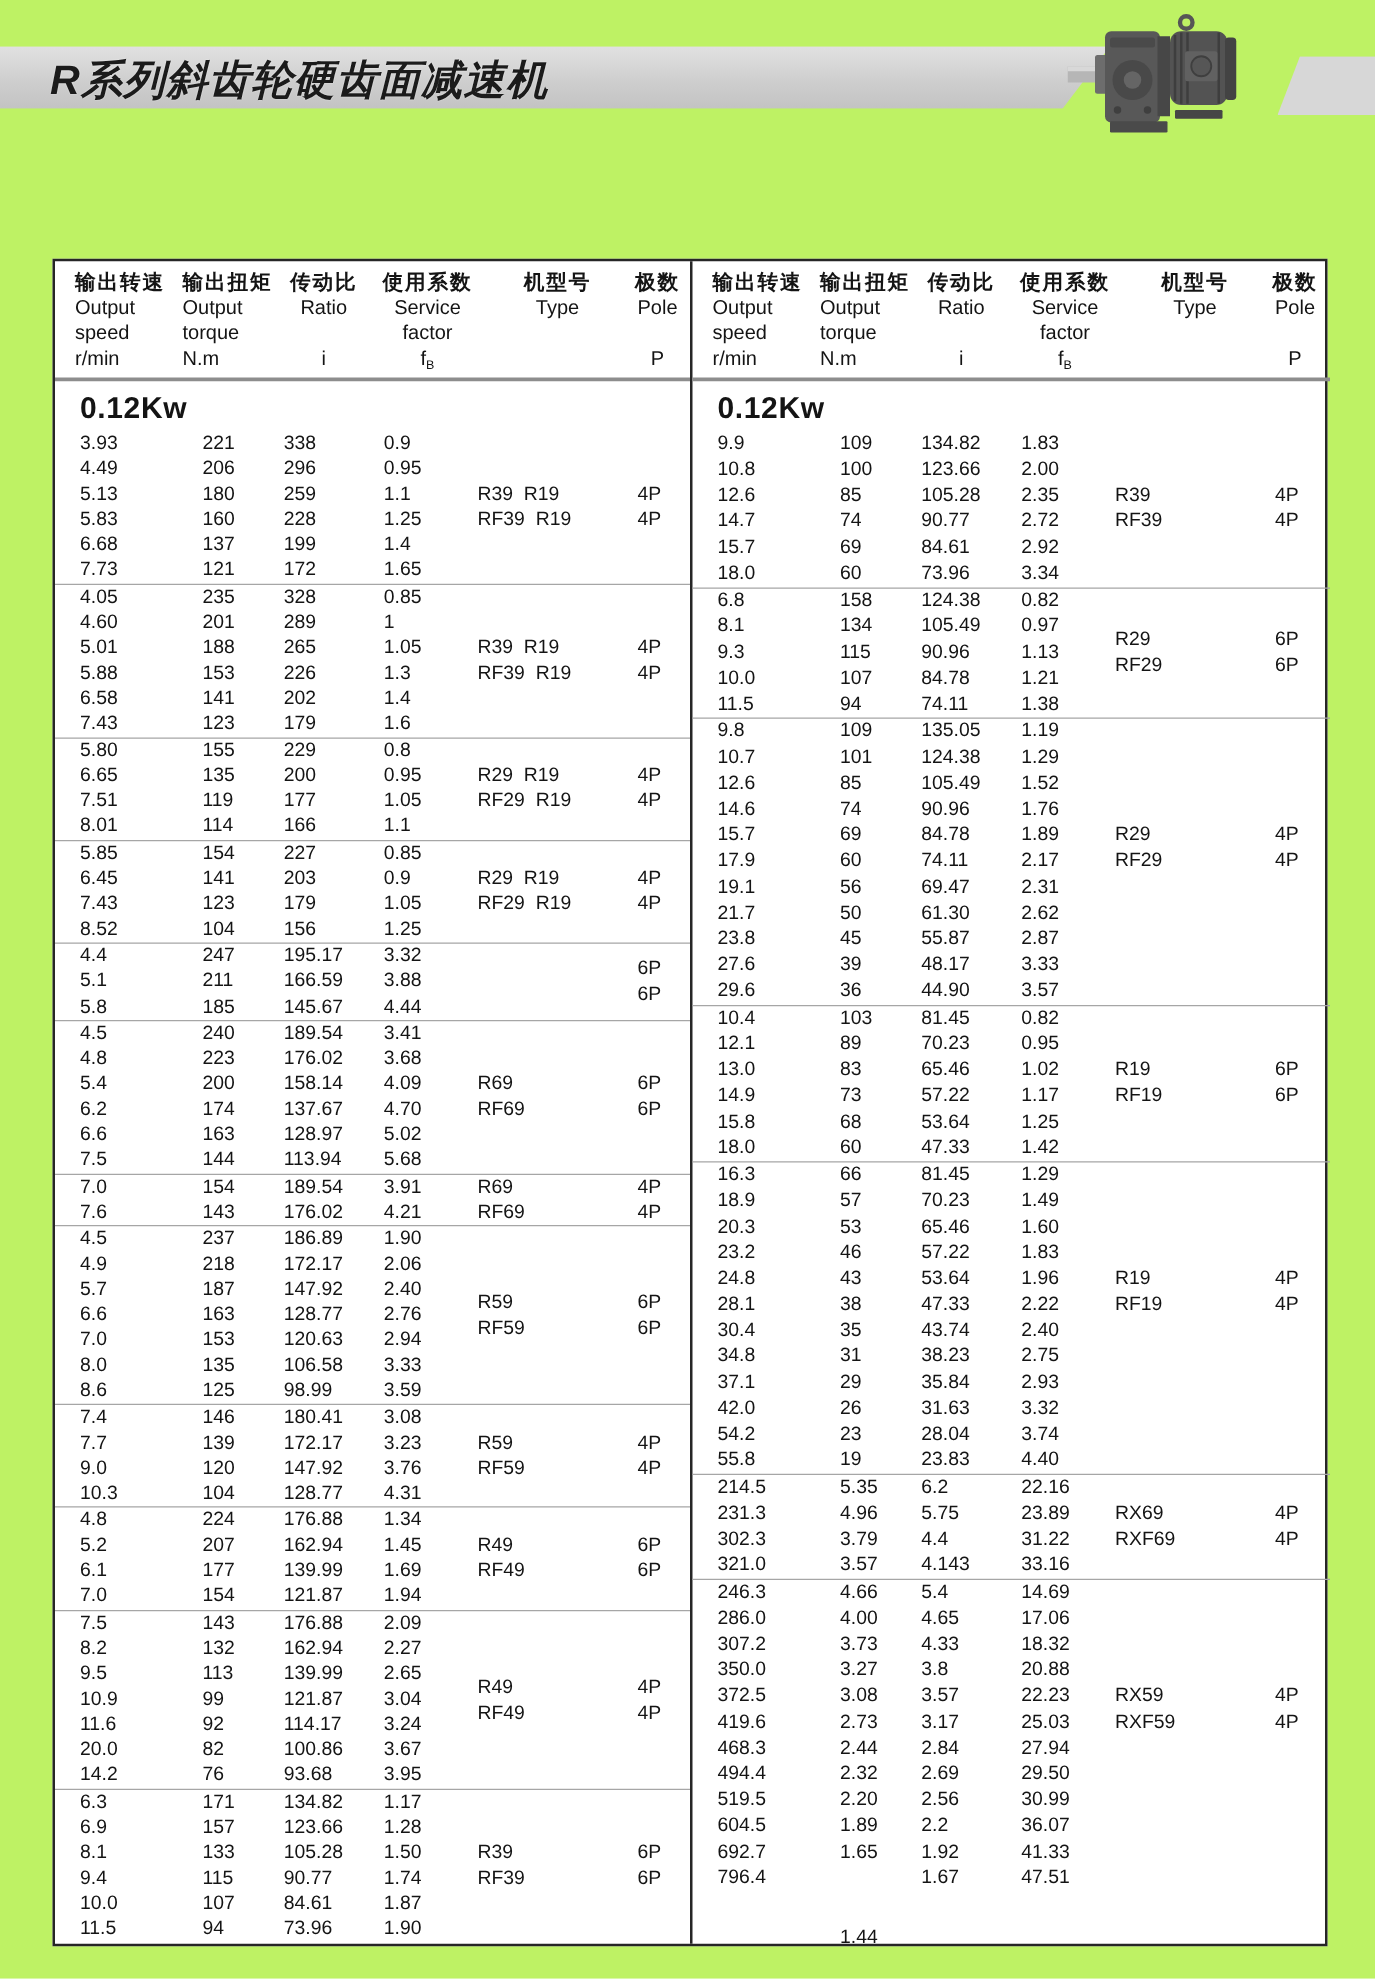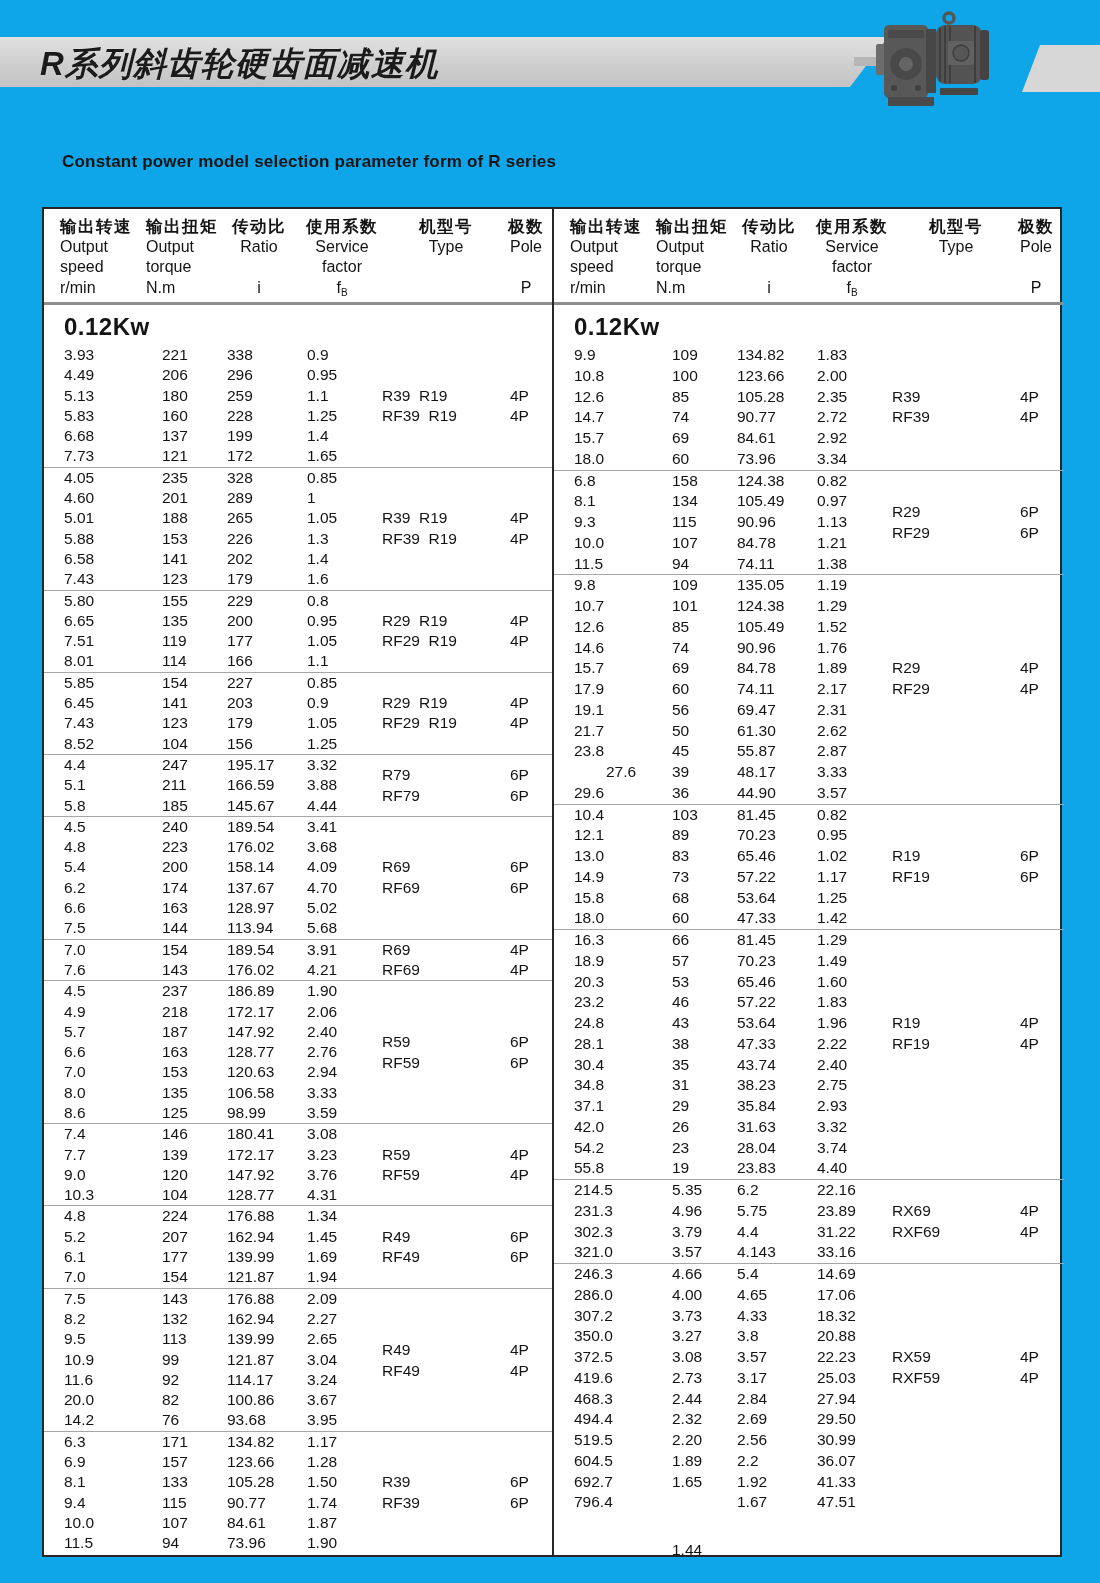--- a/index.html
+++ b/index.html
@@ -1,16 +1,16 @@
 <!DOCTYPE html>
 <html><head>
 <meta charset="utf-8">
 <style>
   html,body{margin:0;padding:0;background:#fff;}
-  .page{position:relative;width:1100px;height:1583px;background:#0ea5e9;overflow:hidden;
+  .page{position:relative;width:1100px;height:1583px;background:#bef264;overflow:hidden;
         font-family:"Liberation Sans","DejaVu Sans",sans-serif;color:#141414;}
 
   
   .banner-band{position:absolute;top:37px;left:0;width:888px;height:50px;
       background:linear-gradient(180deg,#e1e1e1 0%,#cdcdcd 60%,#c3c3c3 100%);
       clip-path:polygon(0 0,100% 0,calc(100% - 38px) 100%,0 100%);}
   .banner-title{margin:0;padding:5px 0 0 40px;font-size:33px;font-style:italic;font-weight:bold;
       letter-spacing:1px;color:#1b1b1b;white-space:nowrap;
       text-shadow:0 0 1px #ffffff;}
   .banner-accent{position:absolute;top:45px;left:1022px;width:78px;height:47px;background:#d7d7d7;
@@ -74,21 +74,20 @@
     <rect x="82" y="17" width="46" height="59" rx="9" fill="#535353"></rect>
     <path d="M86 20v53 M91 18v57 M96 18v57 M121 18v57" stroke="#3e3e3e" stroke-width="2" fill="none"></path>
     <rect x="94" y="33" width="26" height="24" rx="2" fill="#616161"></rect>
     <circle cx="107" cy="45" r="8" fill="#565656" stroke="#3f3f3f" stroke-width="1.5"></circle>
     <rect x="126" y="22" width="9" height="50" rx="3" fill="#434343"></rect>
     <circle cx="95" cy="10" r="5" fill="none" stroke="#565656" stroke-width="3.5"></circle>
     <rect x="34" y="89" width="46" height="9" rx="1" fill="#4a4a4a"></rect>
     <rect x="86" y="80" width="38" height="7" rx="1" fill="#464646"></rect>
   </svg>
 
-  <div class="doc-title-en">Constant power model selection parameter form of R series</div>
 
   <div class="param-table">
     <div class="half left" id="half-left">
         <div class="t-header">
           <div class="h-cell h1">
             <div class="cn">输出转速</div>
             <div class="en">Output</div>
             <div class="en">speed</div>
             <div class="unit">r/min</div>
           </div>
@@ -226,21 +225,20 @@
           <div class="d c3" style="grid-area: 1 / 3;">195.17</div>
           <div class="d c4" style="grid-area: 1 / 4;">3.32</div>
           <div class="d c1" style="grid-area: 2 / 1;">5.1</div>
           <div class="d c2" style="grid-area: 2 / 2;">211</div>
           <div class="d c3" style="grid-area: 2 / 3;">166.59</div>
           <div class="d c4" style="grid-area: 2 / 4;">3.88</div>
           <div class="d c1" style="grid-area: 3 / 1;">5.8</div>
           <div class="d c2" style="grid-area: 3 / 2;">185</div>
           <div class="d c3" style="grid-area: 3 / 3;">145.67</div>
           <div class="d c4" style="grid-area: 3 / 4;">4.44</div>
-          <div class="side type-cell centered" style="grid-area: 1 / 5 / span 3;"><div>R79</div><div>RF79</div></div>
           <div class="side pole-cell centered" style="grid-area: 1 / 6 / span 3;"><div>6P</div><div>6P</div></div>
         </div>
         <div class="group" style="grid-template-rows: repeat(6, var(--rh));">
           <div class="d c1" style="grid-area: 1 / 1;">4.5</div>
           <div class="d c2" style="grid-area: 1 / 2;">240</div>
           <div class="d c3" style="grid-area: 1 / 3;">189.54</div>
           <div class="d c4" style="grid-area: 1 / 4;">3.41</div>
           <div class="d c1" style="grid-area: 2 / 1;">4.8</div>
           <div class="d c2" style="grid-area: 2 / 2;">223</div>
           <div class="d c3" style="grid-area: 2 / 3;">176.02</div>
@@ -531,21 +529,21 @@
           <div class="d c3" style="grid-area: 7 / 3;">69.47</div>
           <div class="d c4" style="grid-area: 7 / 4;">2.31</div>
           <div class="d c1" style="grid-area: 8 / 1;">21.7</div>
           <div class="d c2" style="grid-area: 8 / 2;">50</div>
           <div class="d c3" style="grid-area: 8 / 3;">61.30</div>
           <div class="d c4" style="grid-area: 8 / 4;">2.62</div>
           <div class="d c1" style="grid-area: 9 / 1;">23.8</div>
           <div class="d c2" style="grid-area: 9 / 2;">45</div>
           <div class="d c3" style="grid-area: 9 / 3;">55.87</div>
           <div class="d c4" style="grid-area: 9 / 4;">2.87</div>
-          <div class="d c1" style="grid-area: 10 / 1; margin-left: 32px;">27.6</div>
+          <div class="d c1" style="grid-area: 10 / 1;">27.6</div>
           <div class="d c2" style="grid-area: 10 / 2;">39</div>
           <div class="d c3" style="grid-area: 10 / 3;">48.17</div>
           <div class="d c4" style="grid-area: 10 / 4;">3.33</div>
           <div class="d c1" style="grid-area: 11 / 1;">29.6</div>
           <div class="d c2" style="grid-area: 11 / 2;">36</div>
           <div class="d c3" style="grid-area: 11 / 3;">44.90</div>
           <div class="d c4" style="grid-area: 11 / 4;">3.57</div>
           <div class="side type-cell placed" style="grid-area: 5 / 5 / span 2;"><div>R29</div><div>RF29</div></div>
           <div class="side pole-cell placed" style="grid-area: 5 / 6 / span 2;"><div>4P</div><div>4P</div></div>
         </div>

